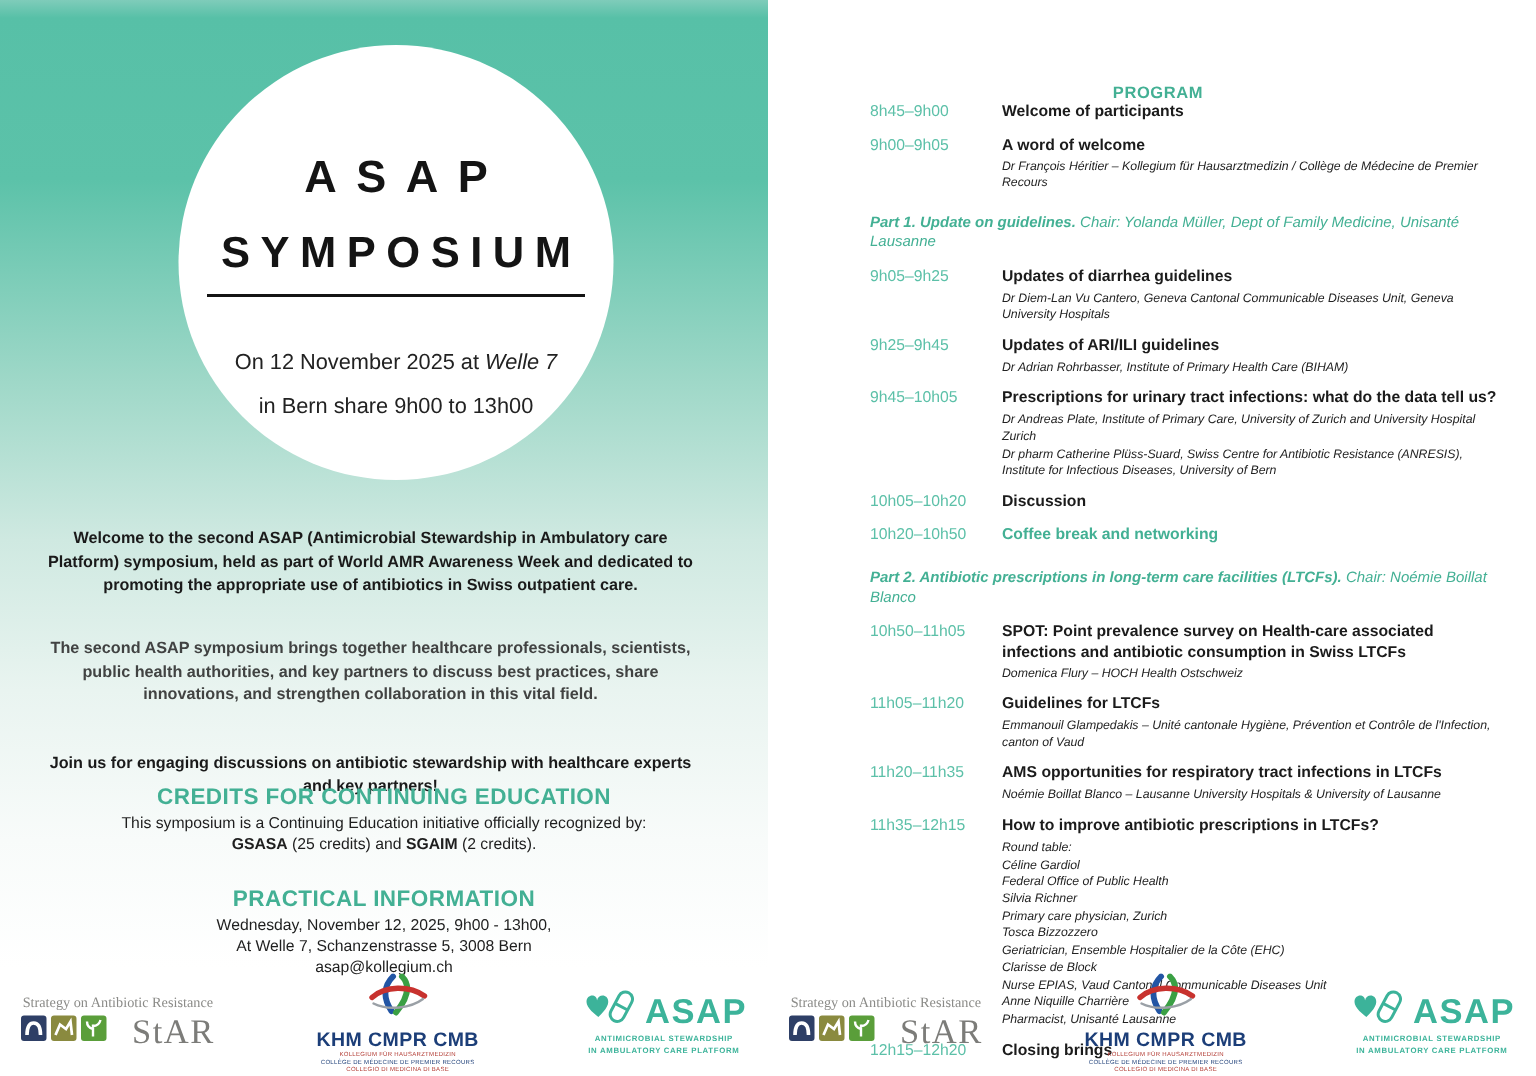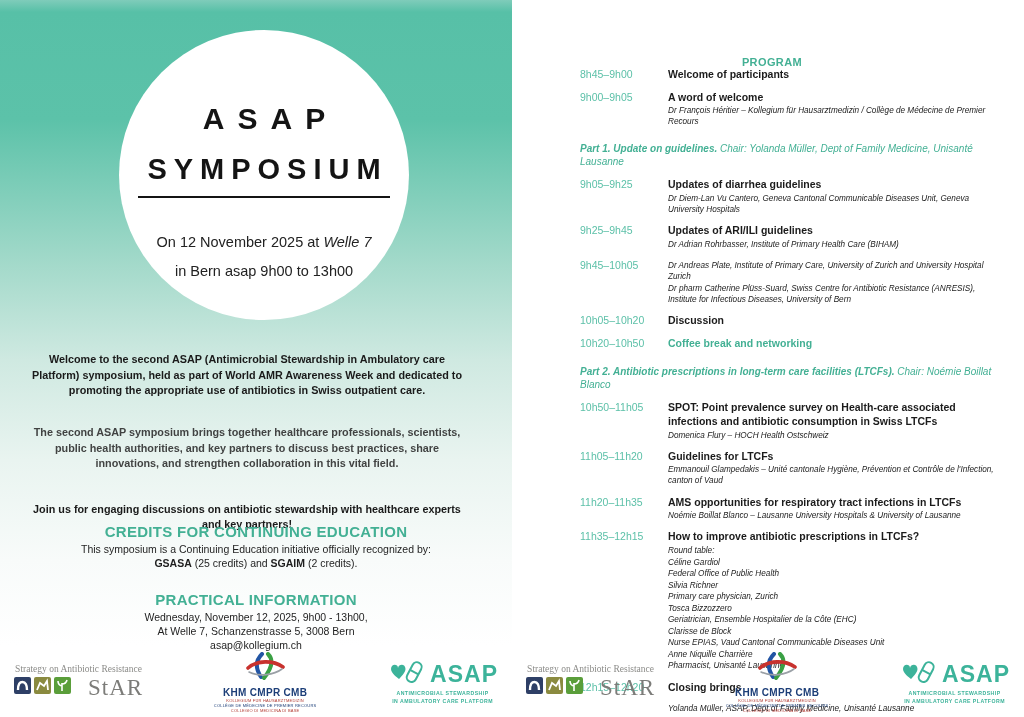--- a/index.html
+++ b/index.html
@@ -53,39 +53,39 @@
 
   
   .logo-strip{position:absolute;left:0;bottom:4px;width:1024px;height:62px;display:flex;}
   .logo-half{width:512px;display:flex;align-items:center;justify-content:space-between;
     padding:0 14px;box-sizing:border-box;}
   .logo{display:flex;flex-direction:column;align-items:center;}
   .star-tagline{font-family:"Liberation Serif",serif;font-size:9.5px;color:#8b8b88;margin-bottom:1px;}
   .star-row{display:flex;align-items:center;gap:16px;}
   .star-name{font-family:"Liberation Serif",serif;font-size:23px;color:#7c7c79;letter-spacing:1px;}
   .khm{align-items:center;}
-  .khm-name{font-size:10px;font-weight:bold;color:#1c3e78;letter-spacing:.3px;margin-top:1px;}
+  .khm-name{font-size:13px;font-weight:bold;color:#1c3e78;letter-spacing:.3px;margin-top:1px;}
   .khm-sub{font-size:4px;color:#b23b33;line-height:1.25;letter-spacing:.2px;}
   .khm-sub.blue{color:#1c3e78;}
   .asap-row{display:flex;align-items:center;gap:3px;}
   .asap-name{font-size:23px;font-weight:bold;color:#3cb39a;letter-spacing:1px;}
   .asap-sub{font-size:5.2px;font-weight:bold;color:#3cb39a;letter-spacing:.45px;line-height:1.5;}
 </style>
 </head>
 <body>
 
 <div class="page">
 
   <div class="left-panel">
     <div class="circle">
       <div class="title1">ASAP</div>
       <div class="title2">SYMPOSIUM</div>
       <div class="title-underline"></div>
       <div class="circle-date"><span>On 12 November 2025 at </span><i>Welle 7</i></div>
-      <div class="circle-loc">in Bern asap 9h00 to 13h00</div>
+      <div class="circle-loc">in Bern share 9h00 to 13h00</div>
     </div>
 
     <div class="intro">
       <p class="p-bold">Welcome to the second ASAP (Antimicrobial Stewardship in Ambulatory care Platform) symposium, held as part of World AMR Awareness Week and dedicated to promoting the appropriate use of antibiotics in Swiss outpatient care.</p>
       <p class="p-reg">The second ASAP symposium brings together healthcare professionals, scientists, public health authorities, and key partners to discuss best practices, share innovations, and strengthen collaboration in this vital field.</p>
       <p class="p-bold p-join">Join us for engaging discussions on antibiotic stewardship with healthcare experts and key partners!</p>
     </div>
 
     <div class="info-block credits">
       <div class="teal-heading">CREDITS FOR CONTINUING EDUCATION</div>
@@ -133,20 +133,21 @@
       <div class="time">9h25–9h45</div>
       <div class="desc">
         <div class="item-title">Updates of ARI/ILI guidelines</div>
         <div class="speaker">Dr Adrian Rohrbasser, Institute of Primary Health Care (BIHAM)</div>
       </div>
     </div>
 
     <div class="row">
       <div class="time">9h45–10h05</div>
       <div class="desc">
+        <div class="item-title">Prescriptions for urinary tract infections: what do the data tell us?</div>
         <div class="speaker">Dr Andreas Plate, Institute of Primary Care, University of Zurich and University Hospital Zurich</div>
         <div class="speaker">Dr pharm Catherine Plüss-Suard, Swiss Centre for Antibiotic Resistance (ANRESIS), Institute for Infectious Diseases, University of Bern</div>
       </div>
     </div>
 
     <div class="row">
       <div class="time">10h05–10h20</div>
       <div class="desc">
           <div class="item-title">Discussion</div>
         </div>

